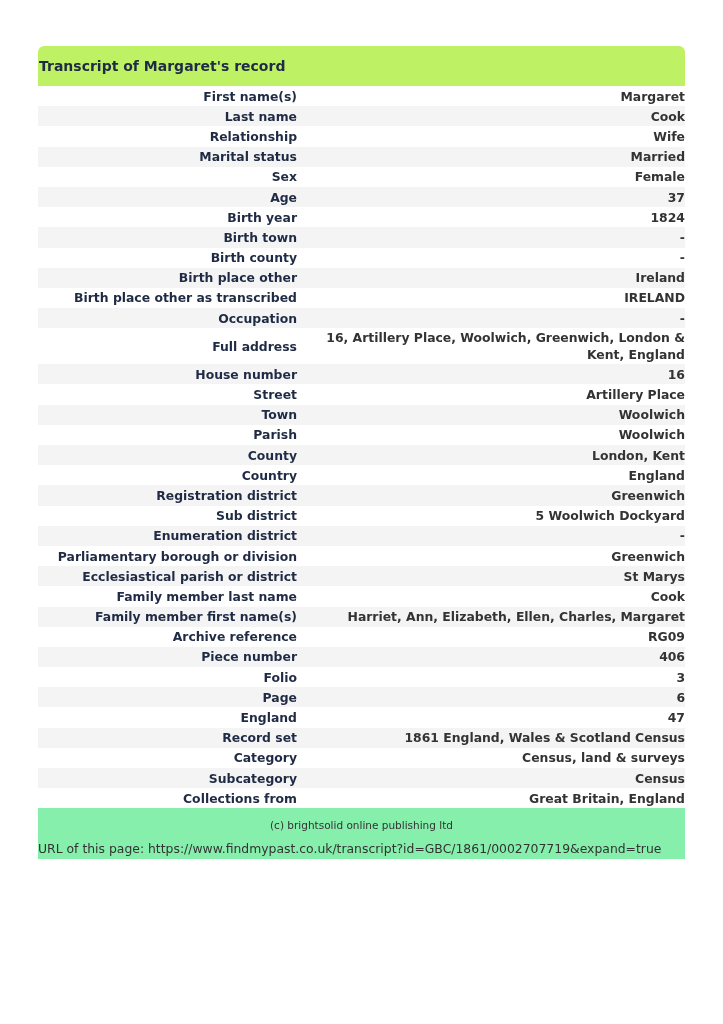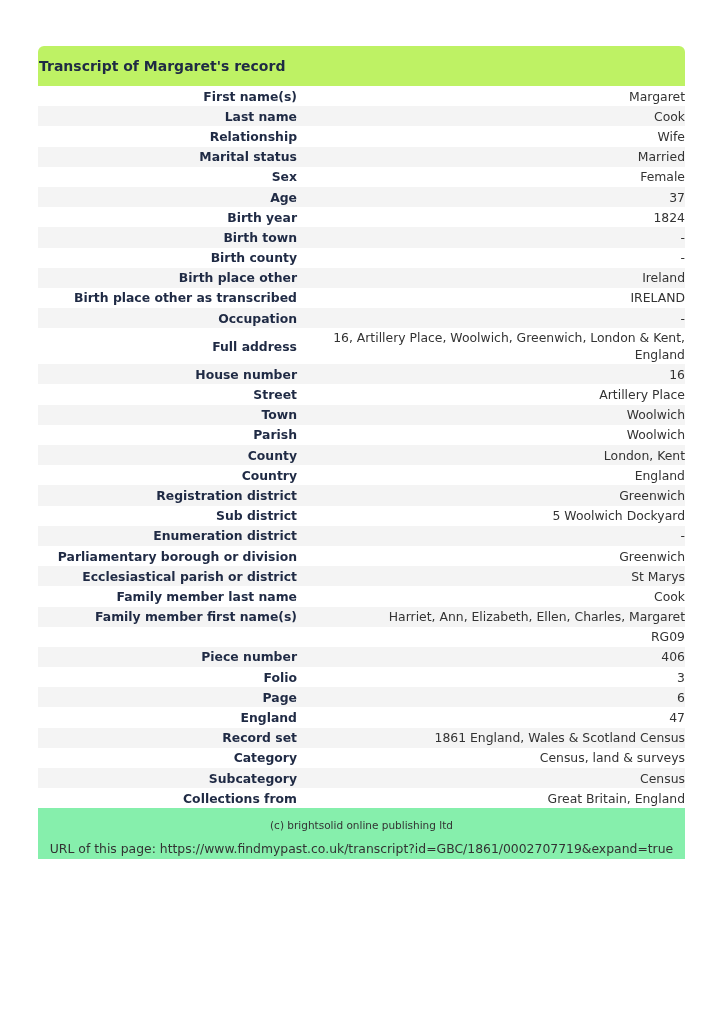--- a/index.html
+++ b/index.html
@@ -4,24 +4,24 @@
 <style>
   html, body { margin: 0; padding: 0; background: #ffffff; }
   body { width: 723px; height: 1024px; position: relative; font-family: "DejaVu Sans", sans-serif; color: #2a2a3a; }
   .wrap { position: absolute; left: 38px; top: 46px; width: 647px; }
   .header { background: #bef264; border-radius: 6px 6px 0 0; height: 40px; display: flex; align-items: center; padding-left: 1px; }
   .header h1 { margin: 0; font-size: 14px; font-weight: bold; color: #1f2a44; }
   .row { display: flex; min-height: 20.2px; align-items: center; font-size: 12.4px; text-align: right; }
   .row:nth-child(odd) { background: #ffffff; }
   .row:nth-child(even) { background: #f4f4f4; }
   .label { width: 259px; font-weight: bold; color: #1f2a44; padding: 1px 0; }
-  .value { flex: 1; color: #333; padding: 1px 0; line-height: 17px; }
+  .value { flex: 1; color: #333; padding: 1px 0; line-height: 17px; font-weight: bold; }
   .footer { background: #86efac; }
   .copyright { text-align: center; font-size: 10.5px; color: #333; height: 35px; line-height: 35px; }
-  .url { font-size: 12.4px; color: #333; height: 16px; line-height: 12px; text-align: center; }
+  .url { font-size: 12.4px; color: #333; height: 16px; line-height: 12px; }
 </style>
 </head>
 <body>
 
 <div class="wrap">
   <div class="header">
     <h1>Transcript of Margaret's record</h1>
   </div>
   <div id="rows">
       <div class="row">
@@ -122,20 +122,21 @@
       </div>
       <div class="row">
         <div class="label">Family member last name</div>
         <div class="value">Cook</div>
       </div>
       <div class="row">
         <div class="label">Family member first name(s)</div>
         <div class="value">Harriet, Ann, Elizabeth, Ellen, Charles, Margaret</div>
       </div>
       <div class="row">
+        <div class="label">Archive reference</div>
         <div class="value">RG09</div>
       </div>
       <div class="row">
         <div class="label">Piece number</div>
         <div class="value">406</div>
       </div>
       <div class="row">
         <div class="label">Folio</div>
         <div class="value">3</div>
       </div>

